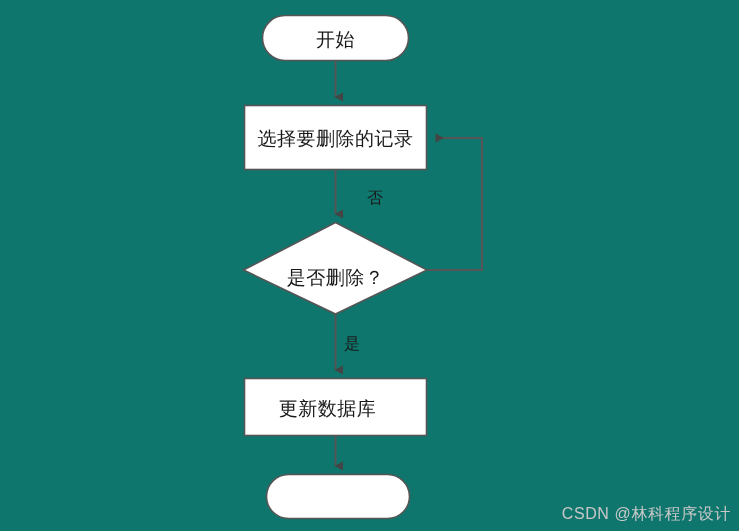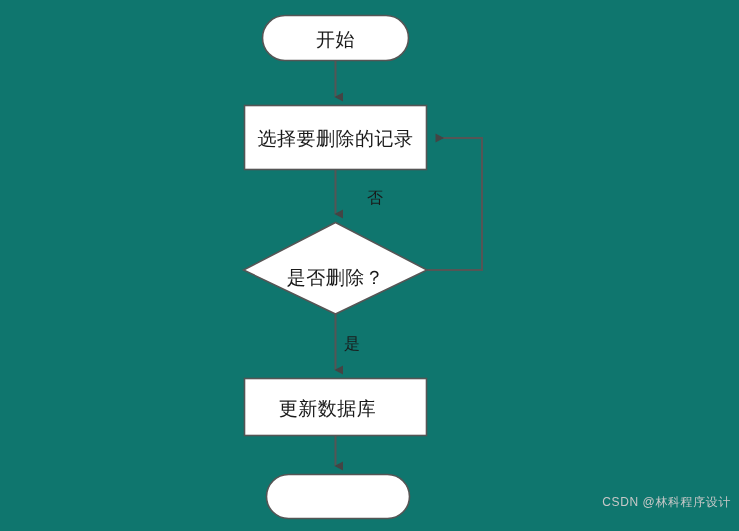--- a/index.html
+++ b/index.html
@@ -46,23 +46,23 @@
     position: absolute;
     font-family: "Liberation Serif", "DejaVu Serif", serif;
     font-size: 16px;
     color: #1a1a1a;
     white-space: nowrap;
     user-select: none;
   }
   .watermark {
     position: absolute;
     right: 8px;
-    bottom: 20px;
+    bottom: 6px;
     font-family: "Liberation Sans", "DejaVu Sans", sans-serif;
-    font-size: 12px;
+    font-size: 16px;
     color: #c8c8c8;
     letter-spacing: 0.6px;
     white-space: nowrap;
     user-select: none;
     text-align: center;
   }
   
   .lbl-start  { left: 262px; top: 27px;  width: 147px; }
   .lbl-select { left: 244px; top: 126px; width: 183px; }
   .lbl-decide { left: 244px; top: 265px; width: 183px; }

